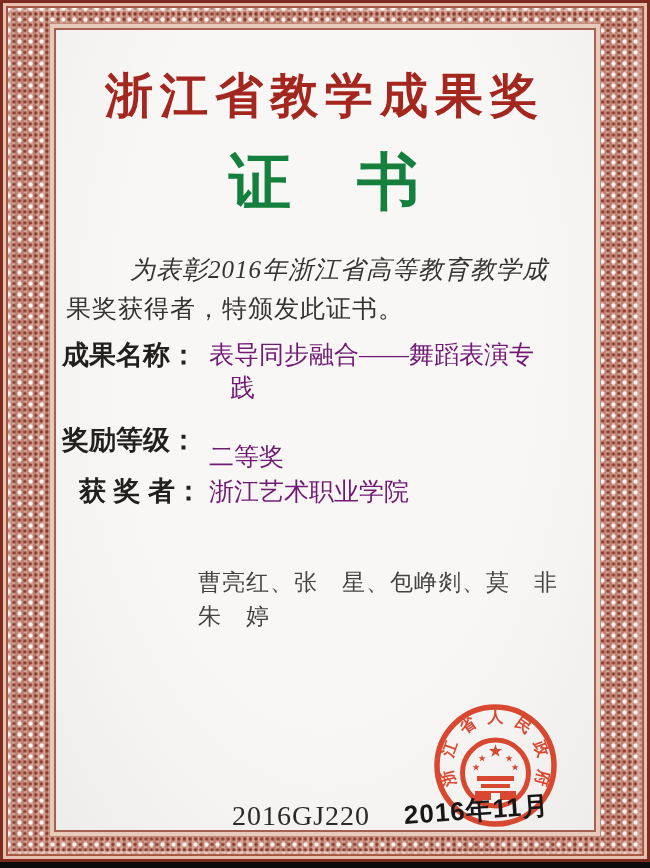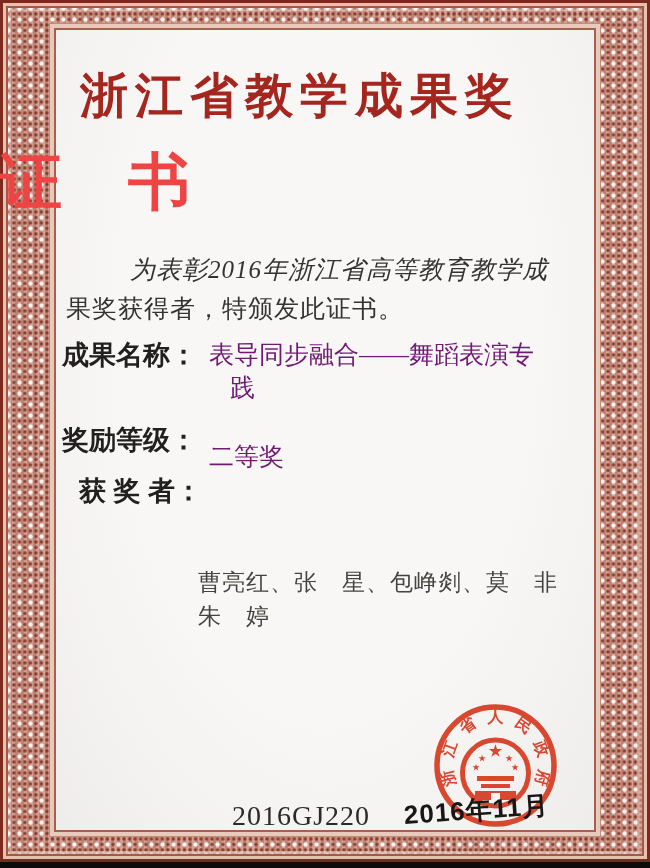--- a/index.html
+++ b/index.html
@@ -23,27 +23,27 @@
   }
   .bottom-black{position:absolute;left:0;bottom:0;width:650px;height:6px;background:#0c0c0c;}
   
   .paper{
     position:absolute;left:54px;top:28px;width:538px;height:800px;
     background:radial-gradient(ellipse at 50% 38%, #f8f7f5 55%, #efedeb 100%);
     border:2px solid #a5604e;
     box-shadow:0 0 0 4px #e8cabc, 0 0 0 5px #c08b77;
   }
   .award-title{
-    position:absolute;left:0;top:64px;width:600px;text-align:center;
+    position:absolute;left:0;top:64px;width:650px;text-align:center;
     font-size:48px;font-weight:bold;color:#a3271f;letter-spacing:7px;
     font-family:"Liberation Sans",sans-serif;
   }
   .doc-title{
-    position:absolute;left:0;top:140px;width:650px;
-    font-size:62px;font-weight:bold;color:#ef4444;letter-spacing:2px;
+    position:absolute;left:0;top:140px;width:650px;text-align:center;
+    font-size:62px;font-weight:bold;color:#15803d;letter-spacing:2px;
     font-family:"Liberation Sans",sans-serif;
   }
   .intro{
     position:absolute;left:66px;top:250px;width:500px;
     font-family:"Liberation Serif",serif;
     font-size:25px;color:#353331;line-height:39px;letter-spacing:1px;
   }
   .intro-line.indent{text-indent:64px;font-style:italic;}
   .field-label{
     position:absolute;left:62px;
@@ -100,20 +100,21 @@
   <div class="field-label" style="top:337px;">成果名称：</div>
   <div class="field-value" style="top:338px;">
     <div>表导同步融合——舞蹈表演专</div>
     <div class="cont">践</div>
   </div>
 
   <div class="field-label" style="top:422px;">奖励等级：</div>
   <div class="field-value" style="top:440px;">二等奖</div>
 
   <div class="field-label" style="top:473px;margin-left:17px;">获 奖 者：</div>
+  <div class="field-value" style="top:475px;">浙江艺术职业学院</div>
 
   <div class="awardees">
     <div>曹亮红、张　星、包峥剡、莫　非</div>
     <div>朱　婷</div>
   </div>
 
   <svg class="seal" viewBox="0 0 127 127">
     <circle cx="63.5" cy="63.5" r="58.5" fill="none" stroke="#d63c22" stroke-width="5.5"></circle>
     <text x="63.5" y="20" text-anchor="middle" font-size="16" fill="#d63c22" transform="rotate(-105 63.5 63.5)">浙</text>
     <text x="63.5" y="20" text-anchor="middle" font-size="16" fill="#d63c22" transform="rotate(-70 63.5 63.5)">江</text>

